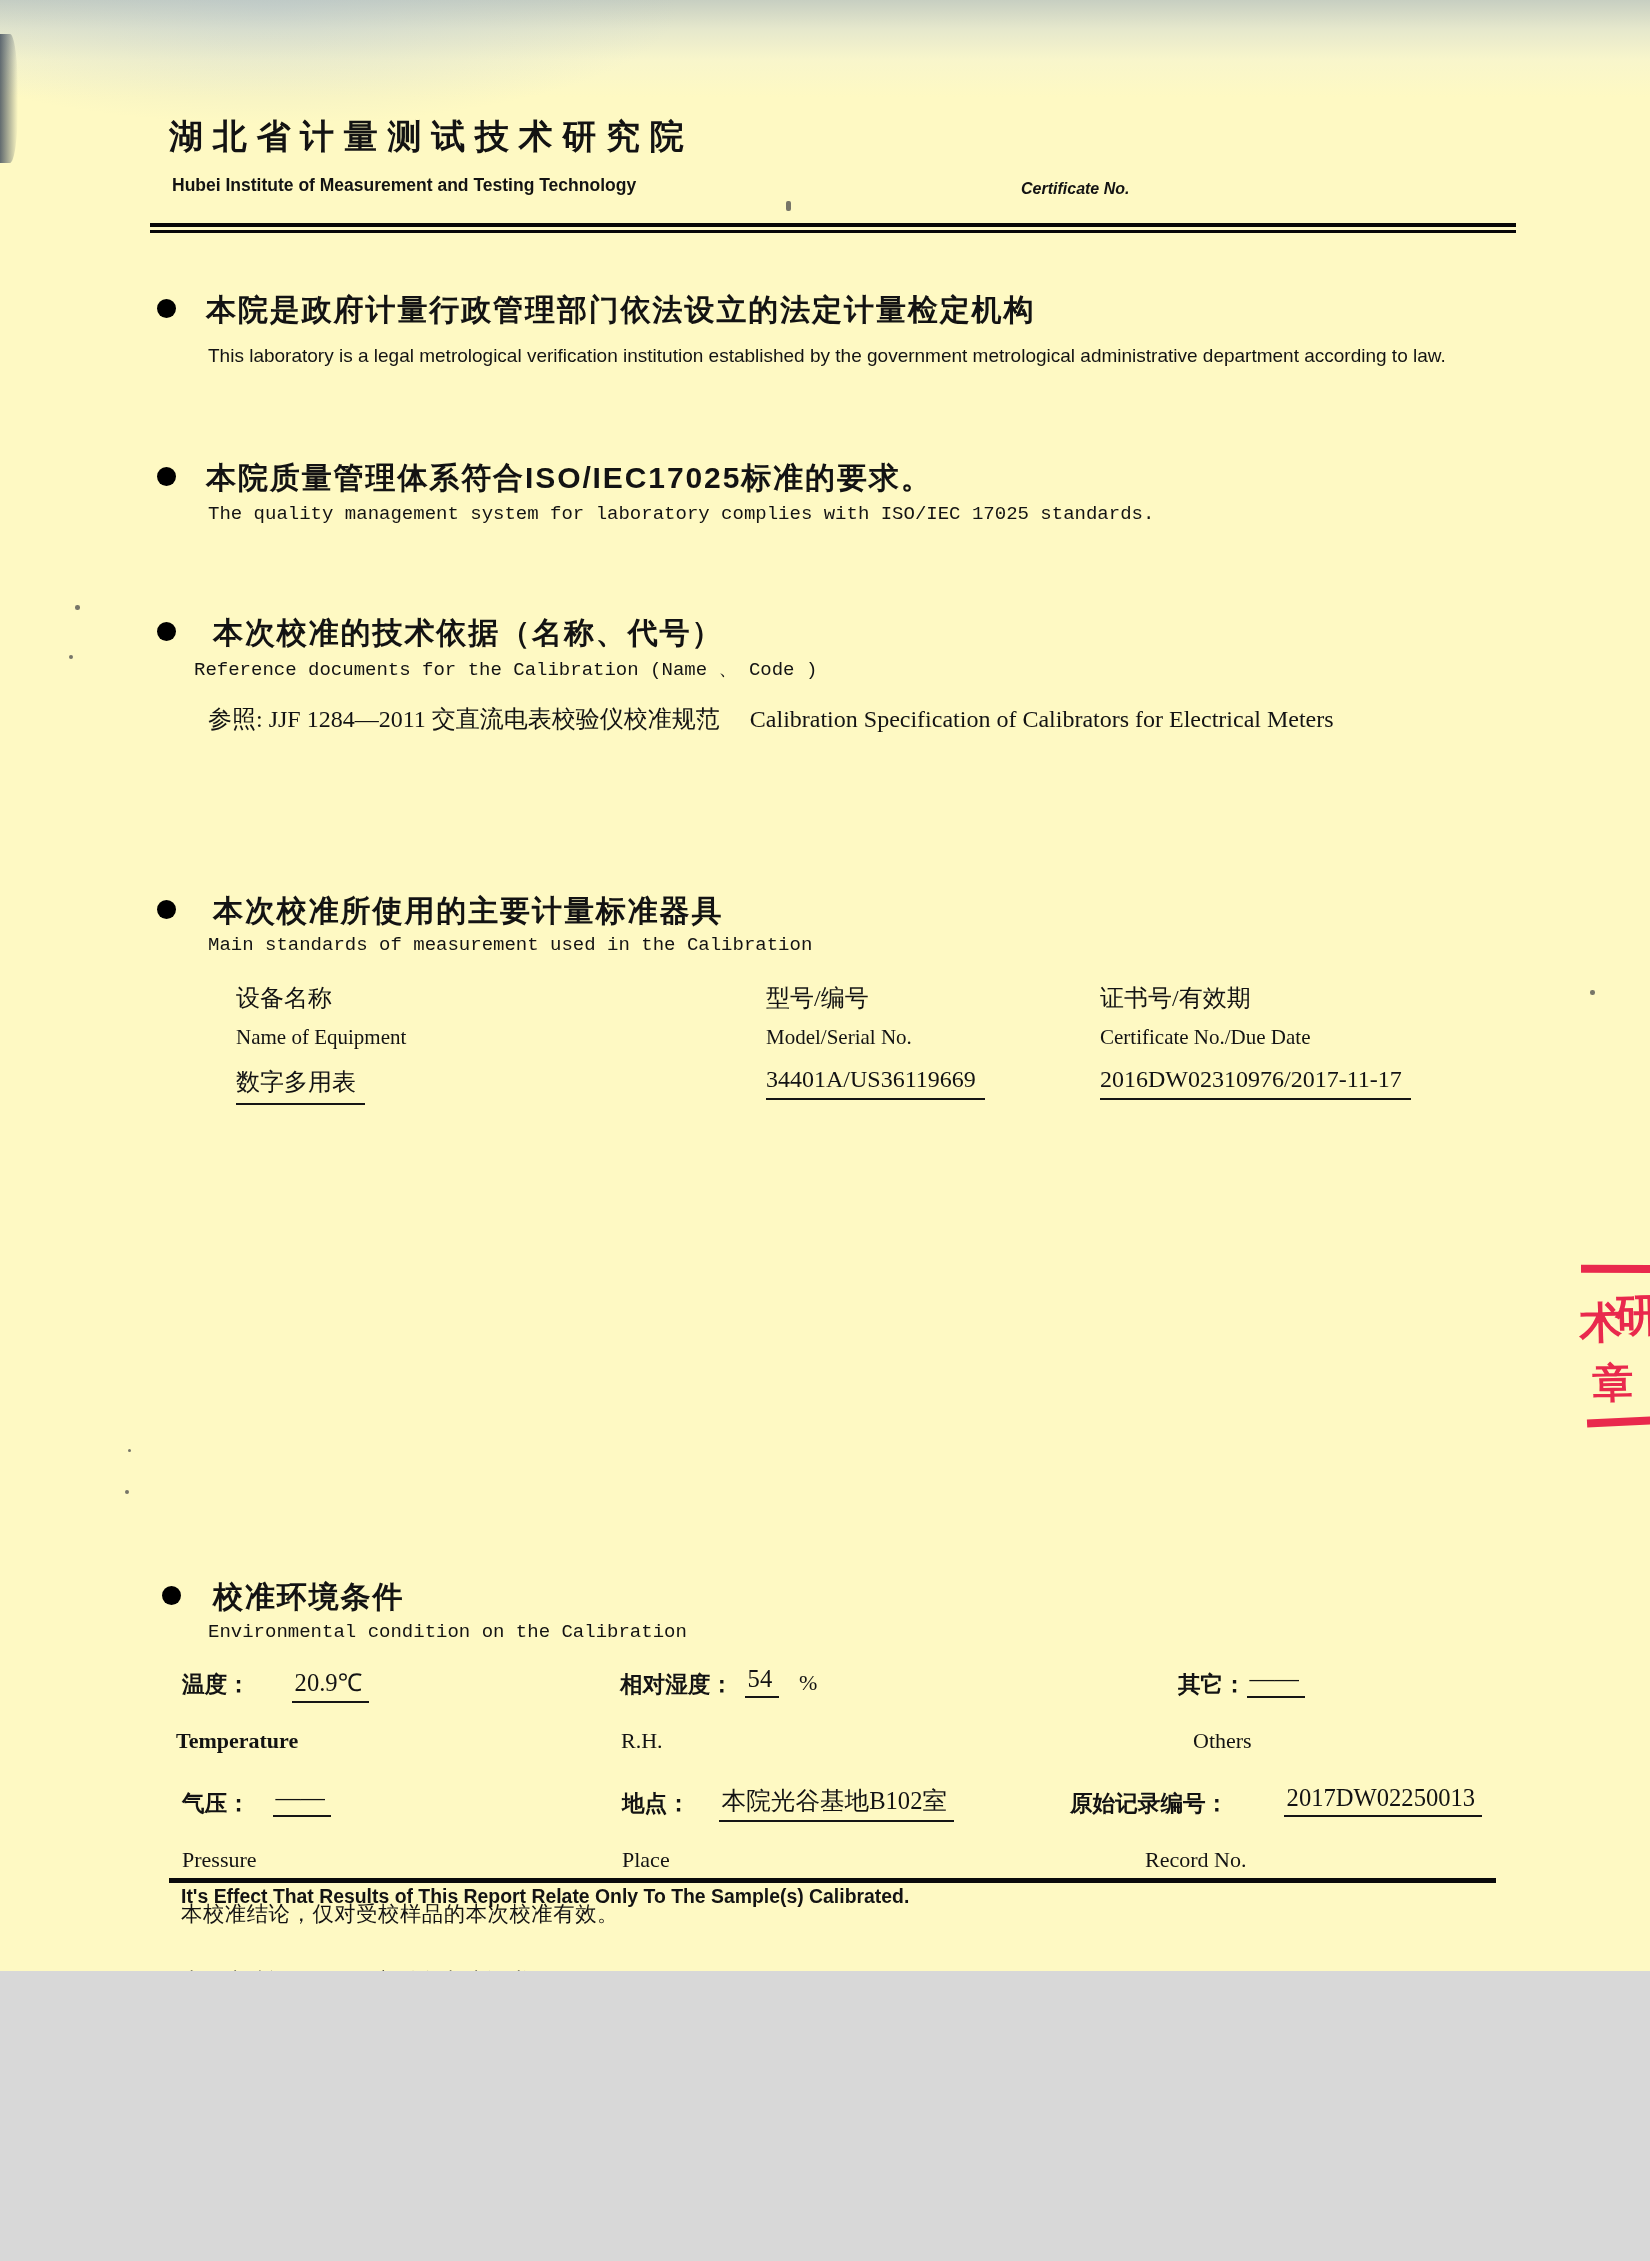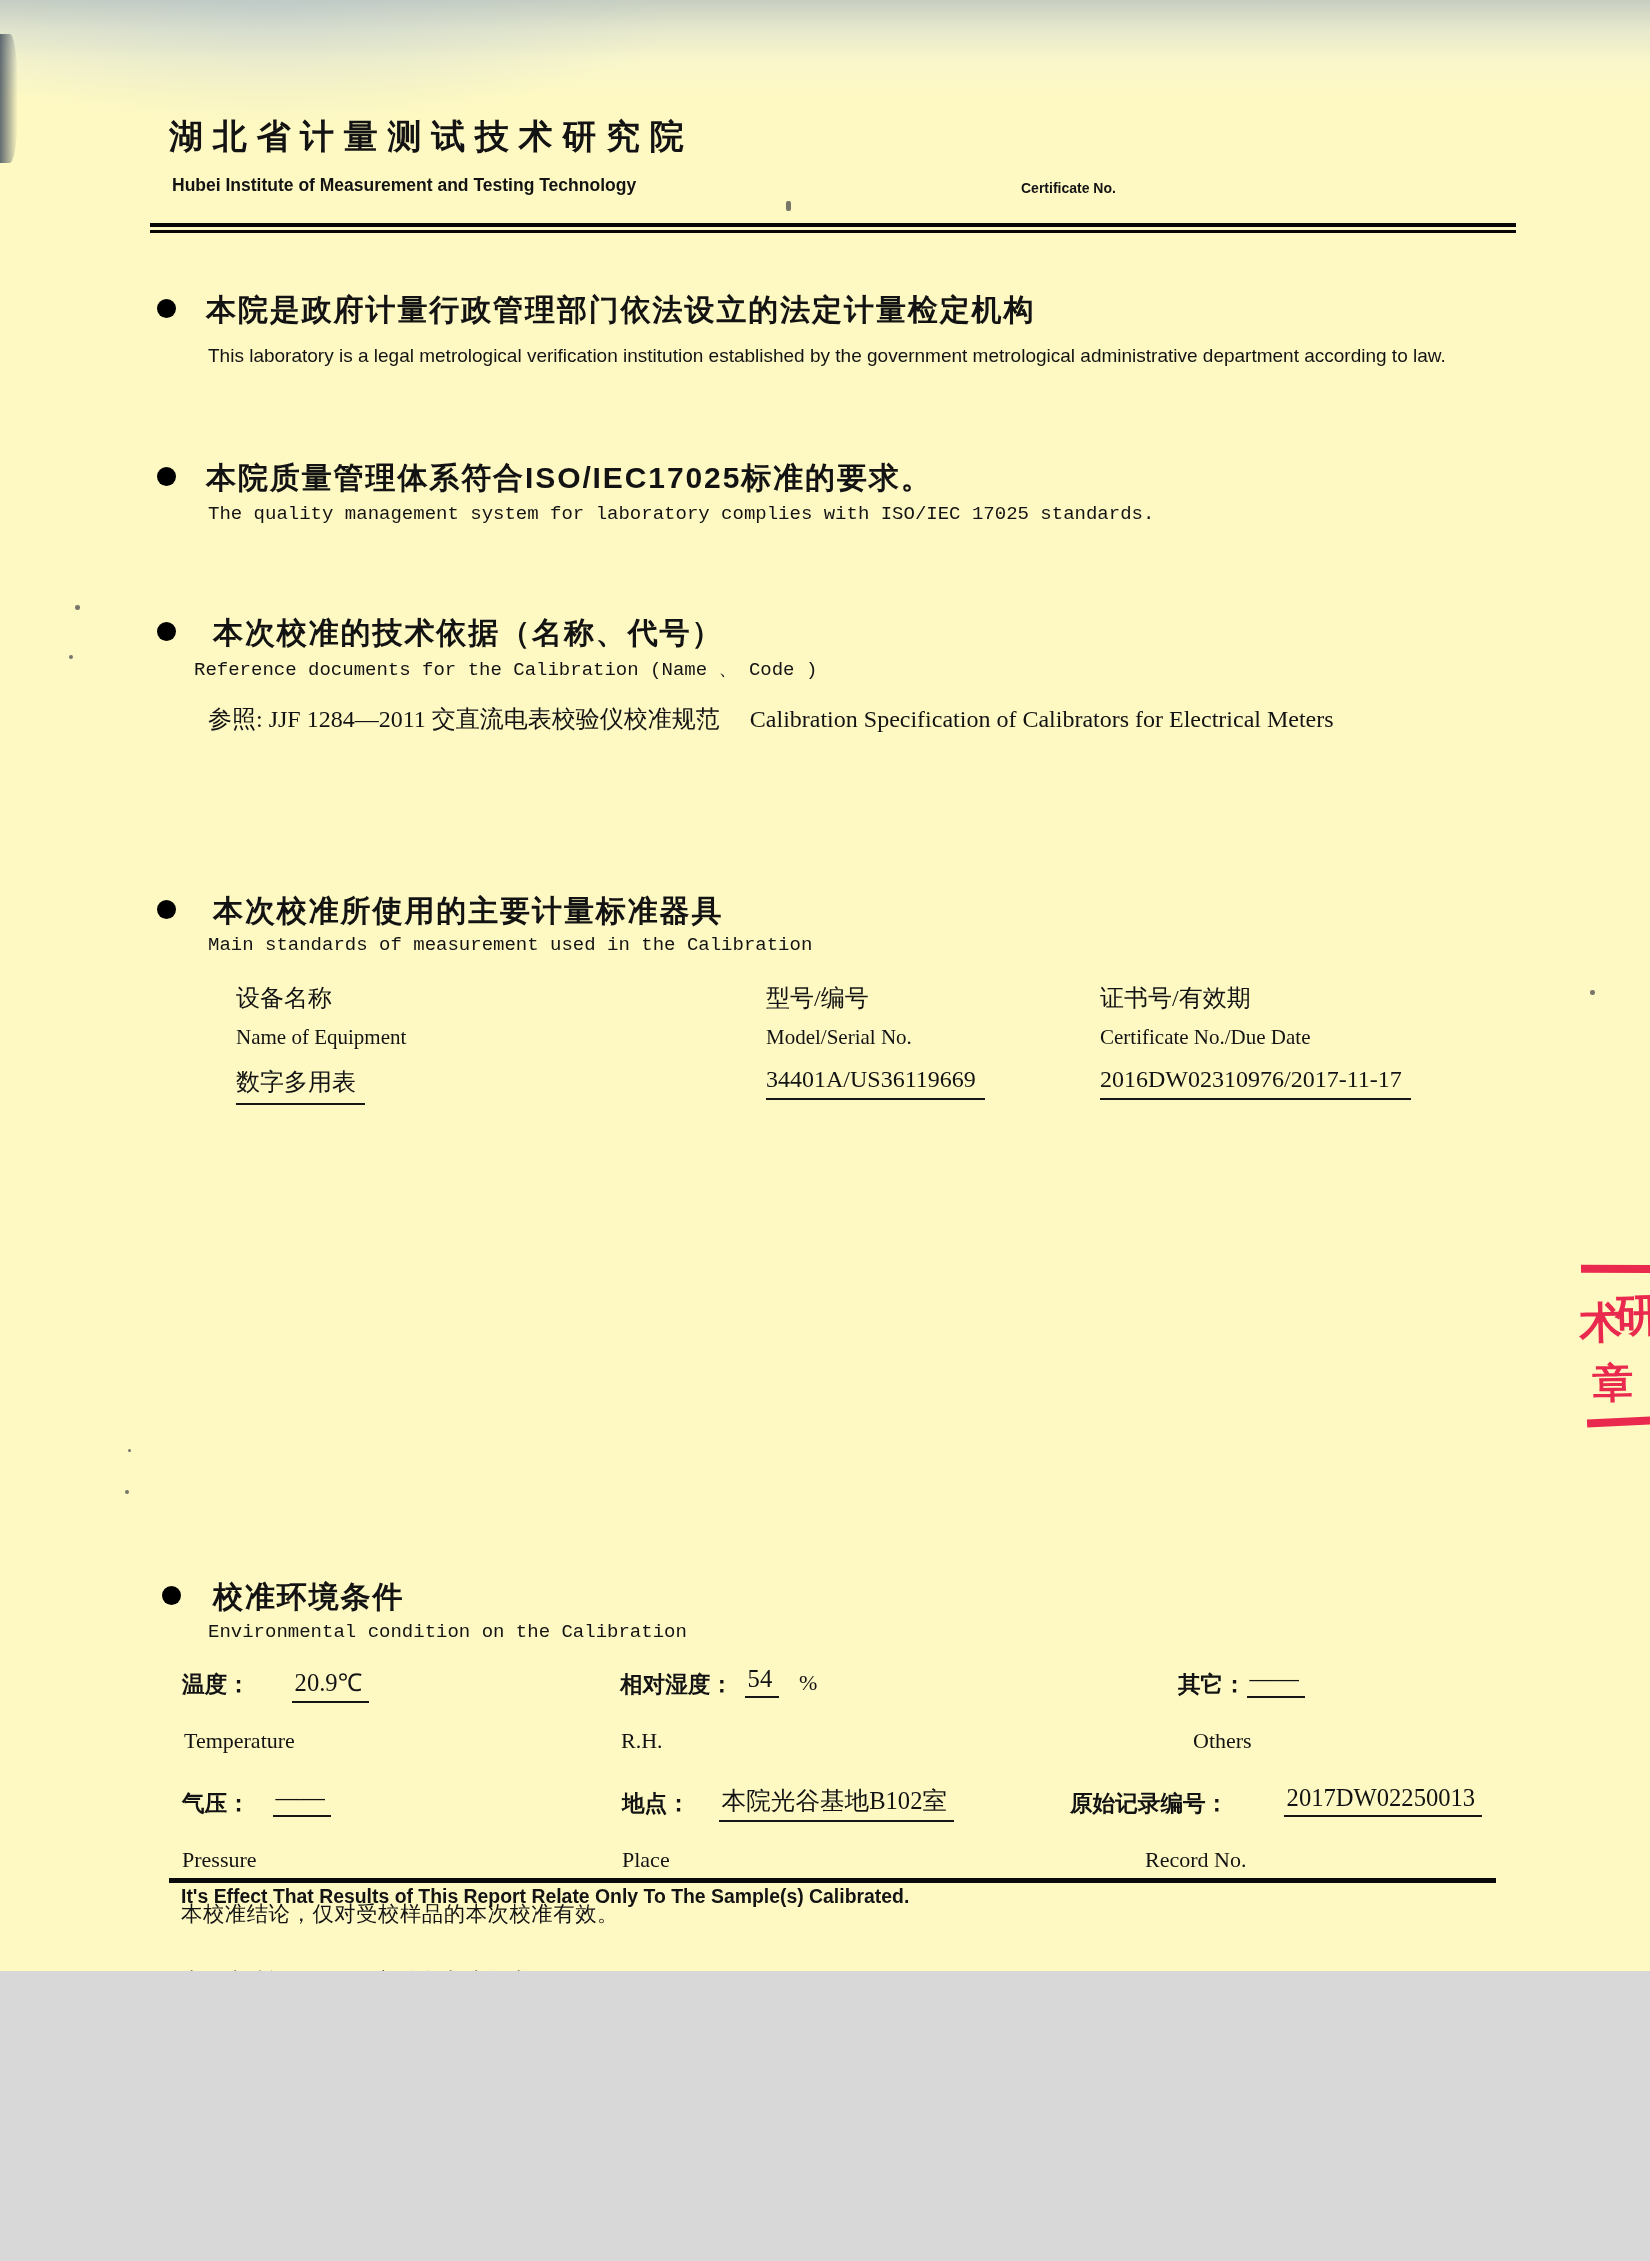--- a/index.html
+++ b/index.html
@@ -16,21 +16,21 @@
   .corner-blob{position:absolute;left:0;top:34px;width:18px;height:129px;border-radius:0 45% 45% 0;
     background:linear-gradient(90deg,rgba(70,82,96,.85),rgba(70,82,96,0));}
   .speck{position:absolute;background:#4a4a4a;border-radius:50%;opacity:.75;}
   
   .inst-cn{position:absolute;left:169px;top:114px;font-size:34px;font-weight:bold;letter-spacing:9.7px;white-space:nowrap;}
   .inst-en{position:absolute;left:172px;top:175px;font-size:17.5px;font-weight:bold;}
   .cert-line{position:absolute;left:1018px;top:120px;font-size:30px;font-weight:bold;white-space:nowrap;}
   .cert-bracket{font-family:"Liberation Serif",serif;font-weight:normal;font-size:38px;vertical-align:-4.5px;}
   .cert-no{font-family:"Liberation Serif",serif;font-weight:normal;font-size:30px;border-bottom:2.6px solid #111;padding:0 1.3px 1.9px 1.3px;}
   .cert-suffix{font-size:29px;}
-  .cert-en{position:absolute;left:1021px;top:180px;font-size:14px;font-weight:bold;}
+  .cert-en{position:absolute;left:1021px;top:180px;font-size:16px;font-weight:bold;font-style:italic;}
   .rule-double{position:absolute;left:150px;top:223px;width:1366px;height:3.2px;
     border-top:4.5px solid #070707;border-bottom:3.2px solid #070707;}
   .rule-single{position:absolute;left:169px;top:1878px;width:1327px;height:4.5px;background:#0b0b0b;}
   
   .bullet{position:absolute;width:19.4px;height:19.4px;background:#000;border-radius:50%;}
   .sec-title{position:absolute;font-size:30px;font-weight:bold;letter-spacing:1.9px;white-space:nowrap;}
   .sec-en{position:absolute;font-size:19px;white-space:nowrap;font-family:Liberation Mono, monospace;}
   .para-en{position:absolute;left:208px;width:1245px;font-size:19px;line-height:43px;text-align:justify;}
   .ref-body{position:absolute;left:208px;top:697px;width:1258px;font-family:"Liberation Serif",serif;
     font-size:24px;line-height:44px;}
@@ -121,21 +121,21 @@
   <div class="sec-en" style="left:208px;top:1621px;">Environmental condition on the Calibration</div>
 
   <div class="env-label" style="left:182px;top:1669px;">温度：</div>
   <div class="env-val" style="left:292px;top:1665px;">20.9℃</div>
   <div class="env-label" style="left:620px;top:1669px;">相对湿度：</div>
   <div class="env-val" style="left:745px;top:1665px;">54</div>
   <div class="env-unit" style="left:799px;top:1670px;">%</div>
   <div class="env-label" style="left:1178px;top:1669px;">其它：</div>
   <div class="env-val" style="left:1247px;top:1665px;">——</div>
 
-  <div class="env-en" style="left:184px;top:1728px;">Temperature</div>
+  <div class="env-en" style="left:176px;top:1728px;font-weight:bold;">Temperature</div>
   <div class="env-en" style="left:621px;top:1728px;">R.H.</div>
   <div class="env-en" style="left:1193px;top:1728px;">Others</div>
 
   <div class="env-label" style="left:182px;top:1788px;">气压：</div>
   <div class="env-val" style="left:273px;top:1784px;">——</div>
   <div class="env-label" style="left:622px;top:1788px;">地点：</div>
   <div class="env-val" style="left:719px;top:1784px;">本院光谷基地B102室</div>
   <div class="env-label" style="left:1070px;top:1788px;">原始记录编号：</div>
   <div class="env-val" style="left:1284px;top:1784px;">2017DW02250013</div>
 

